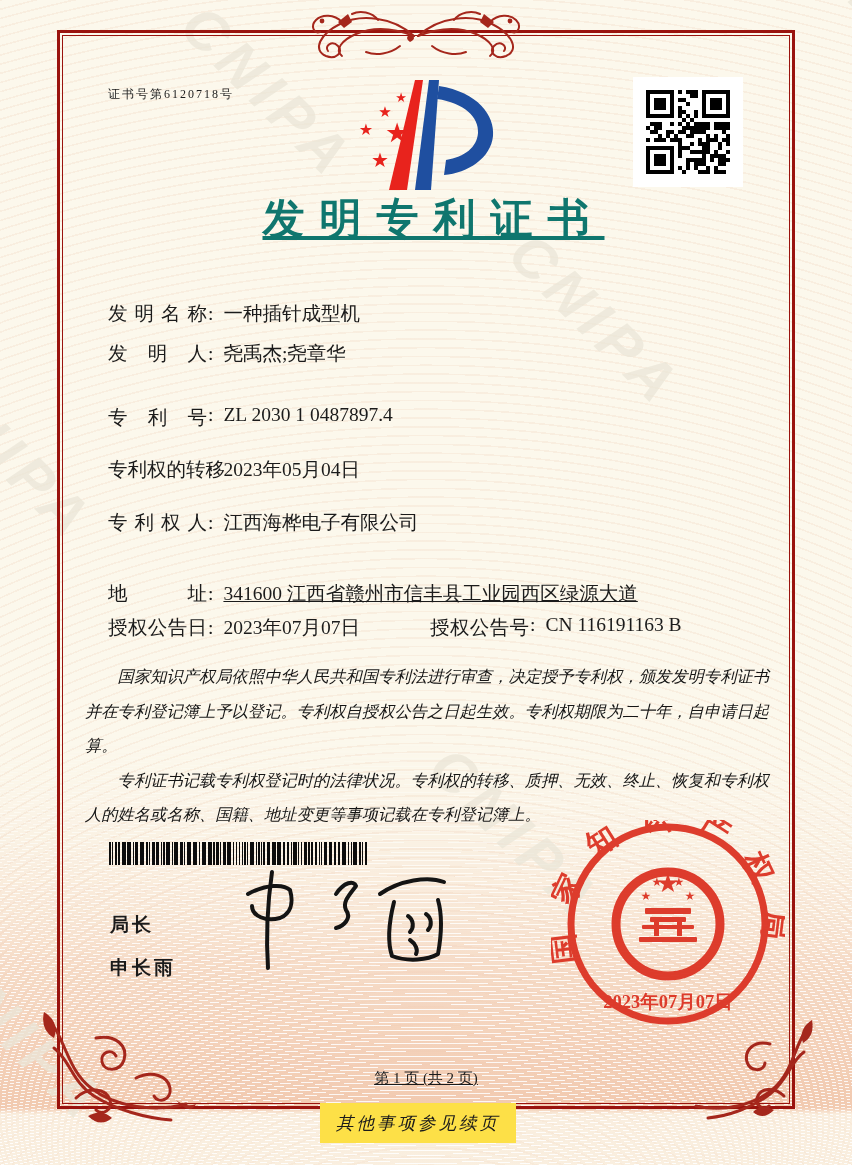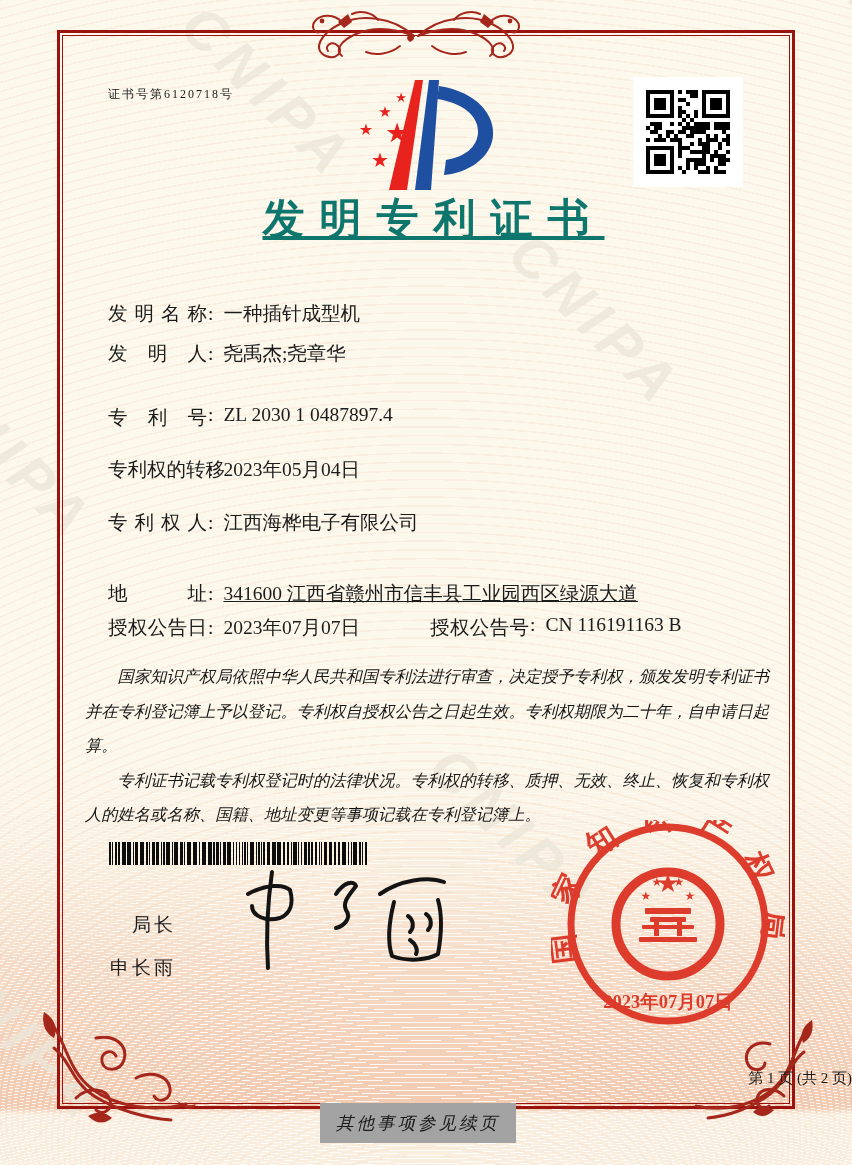--- a/index.html
+++ b/index.html
@@ -58,27 +58,27 @@
   .fvalue{margin-left:10px;}
   .grant-row{position:absolute;left:0;top:614px;white-space:nowrap;}
   .grant2{position:absolute;left:322px;top:0;white-space:nowrap;}
   .paras{
     position:absolute;left:85px;width:684px;top:660px;z-index:3;
     font-size:16.3px;line-height:2.12;font-style:italic;color:#151515;
   }
   .paras p{margin:0;text-indent:2em;text-align:justify;}
   .barcode{position:absolute;left:109px;top:842px;z-index:3;}
   .director{position:absolute;left:110px;top:912px;z-index:3;
-    font-family:"Liberation Sans","DejaVu Sans",sans-serif;font-size:19px;letter-spacing:3px;font-weight:400;text-align:right;}
+    font-family:"Liberation Sans","DejaVu Sans",sans-serif;font-size:19px;letter-spacing:3px;font-weight:700;}
   .director div{margin-bottom:17px;}
   .signature{position:absolute;left:232px;top:860px;z-index:3;}
   .seal{position:absolute;left:551px;top:820px;z-index:4;opacity:.94;}
-  .page-info{position:absolute;left:0;right:0;top:1069px;text-align:right;font-size:15px;z-index:3;}
+  .page-info{position:absolute;left:0;right:0;top:1069px;text-align:center;font-size:15px;z-index:3;text-decoration:underline;}
   .cont-note{
-    position:absolute;left:320px;top:1103px;z-index:5;background:#a3a3a3;
+    position:absolute;left:320px;top:1103px;z-index:5;background:#fde047;
     padding:8px 16px;font-size:17.5px;font-style:italic;letter-spacing:3px;white-space:nowrap;
   }
   .ornament{position:absolute;z-index:2;pointer-events:none;}
 </style>
 </head>
 <body>
 
 <div class="page">
 
   <div class="wm" style="left:160px;top:58px">CNIPA</div>

